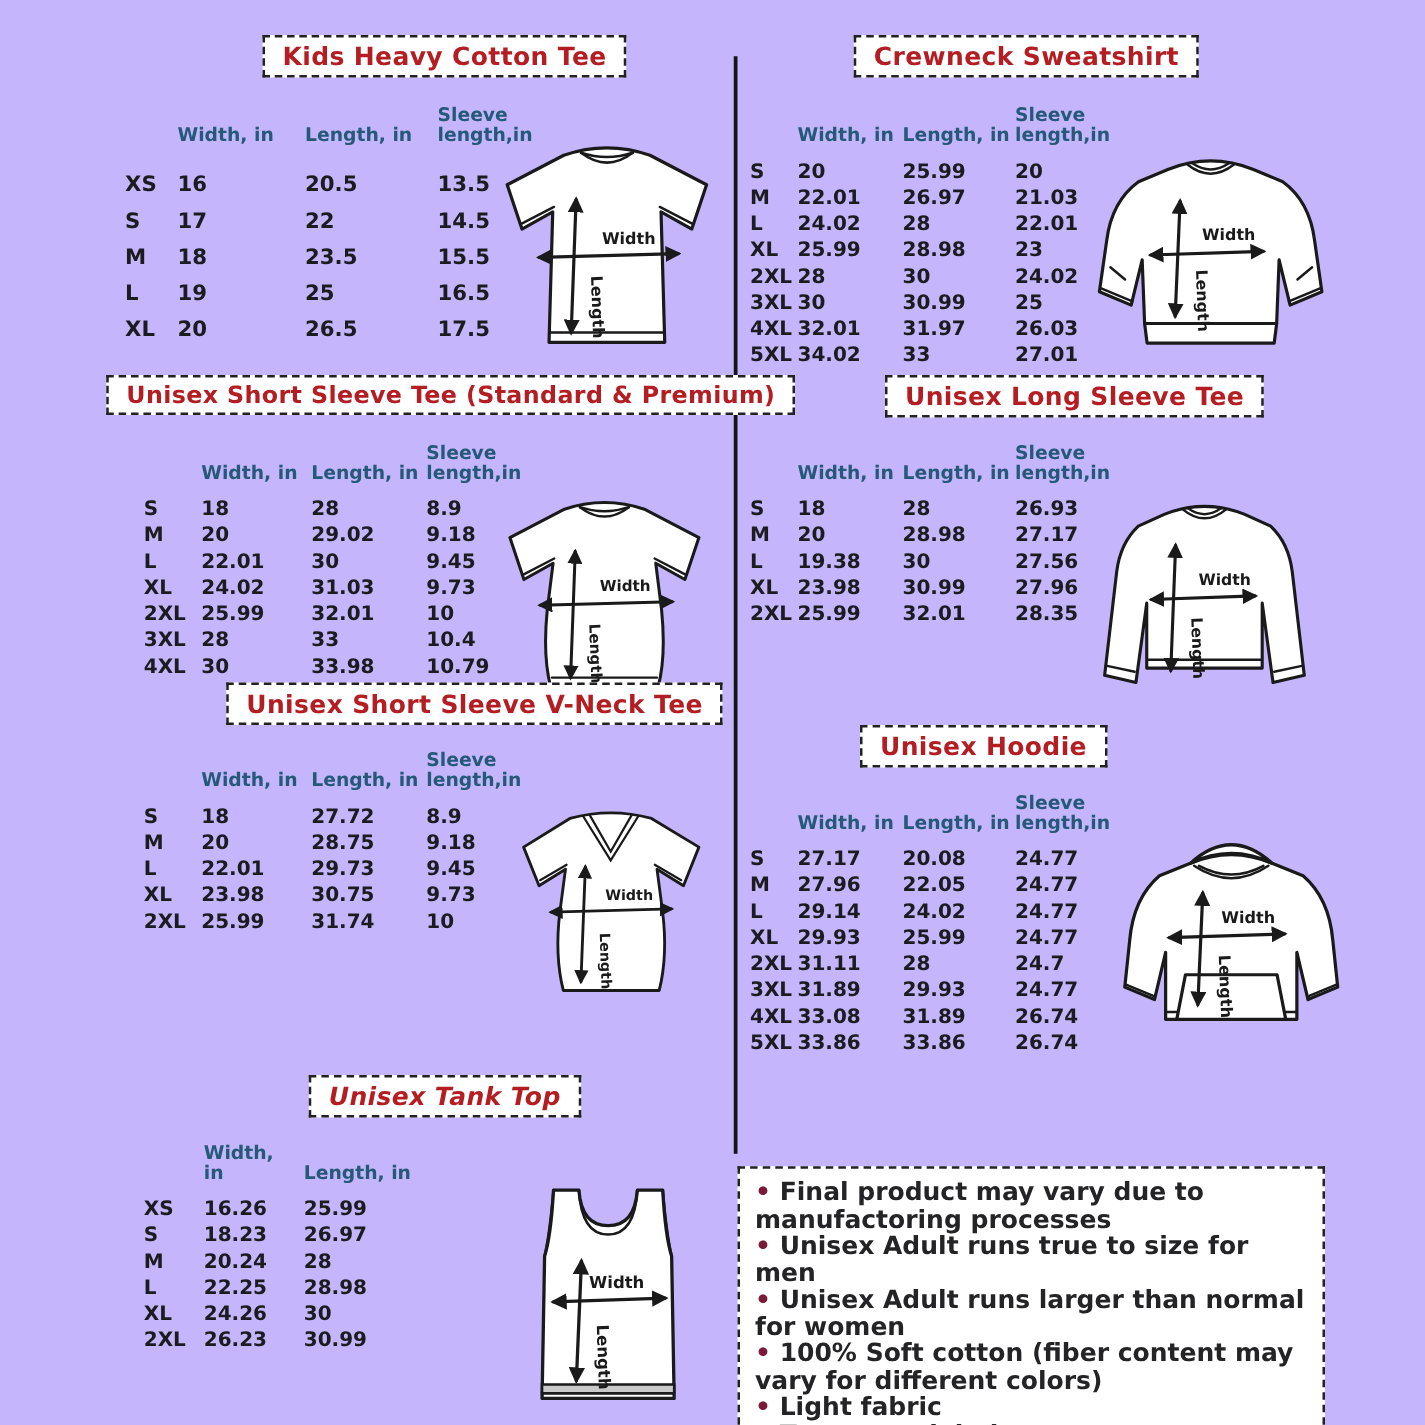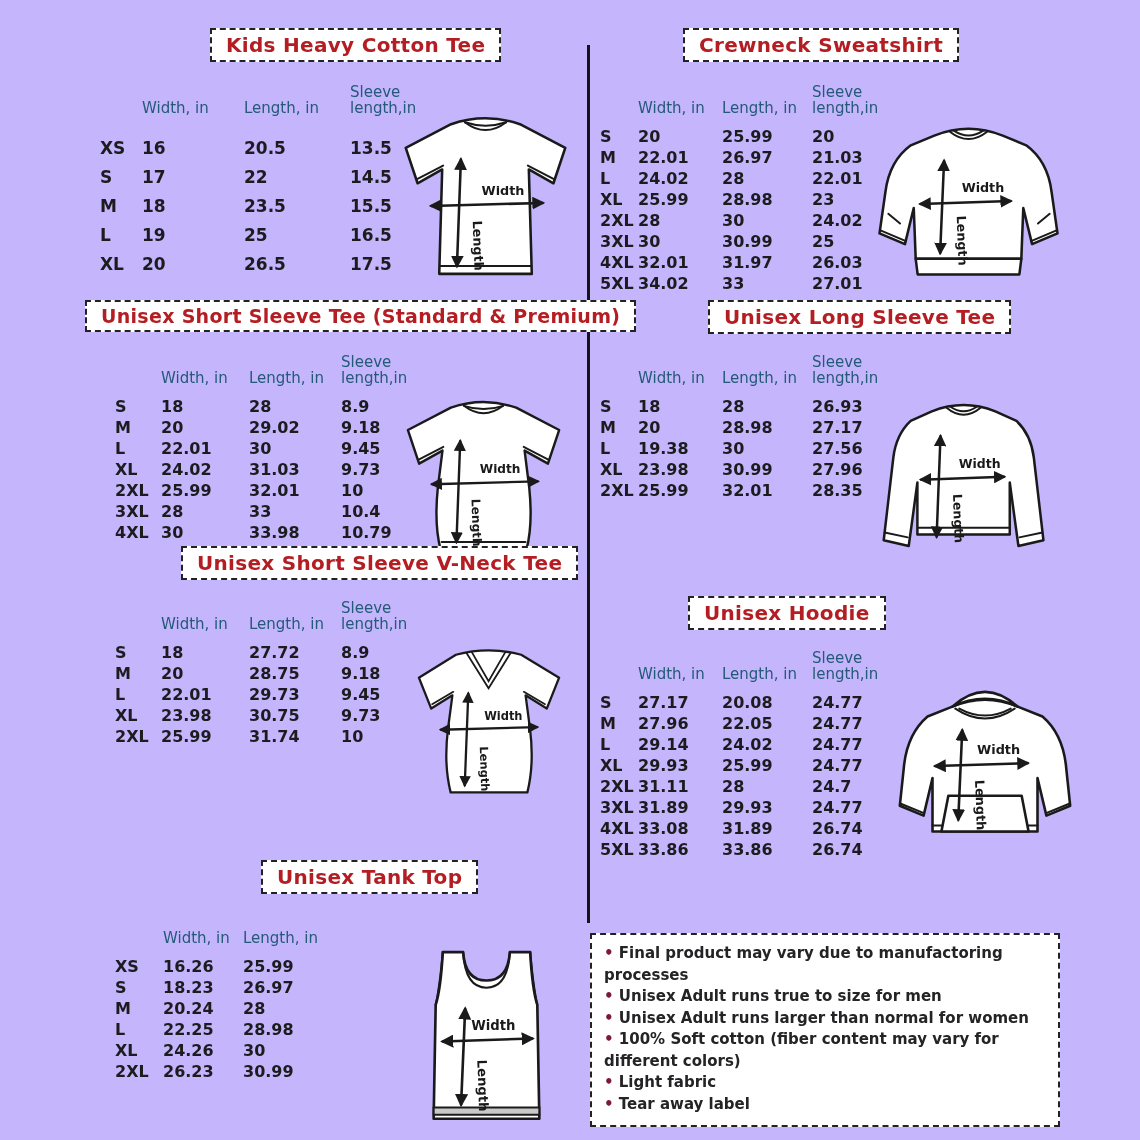--- a/index.html
+++ b/index.html
@@ -9,21 +9,21 @@
   }
   .divider{position:absolute;left:587px;top:45px;width:3px;height:878px;background:#151515;}
   .sec{position:absolute;}
   .tbox{position:absolute;top:0;border:2px dashed #222;padding:3px 14px;background:#fff;white-space:nowrap;}
   .tbox .t{font-weight:700;font-size:20px;color:var(--red);letter-spacing:.3px;}
   .s2 .tbox .t{font-size:19px;}
   .table{position:absolute;}
   .trow{display:grid;grid-template-columns:var(--cols);align-items:end;height:var(--rh,21px);}
   .trow.head{height:auto;min-height:38px;margin-bottom:9px;}
   .trow .c{text-align:left;padding-right:4px;}
-  .head .c{color:var(--blue);font-weight:400;font-size:15px;line-height:16px;}
+  .head .c{color:var(--blue);font-weight:700;font-size:15px;line-height:16px;}
   .c.size,.c.v{font-weight:700;font-size:16px;line-height:19px;}
   .s0 .c.size,.s0 .c.v{font-size:17px;}
   .art{position:absolute;}
   .art svg{display:block;width:100%;height:100%;}
   .art text{font-weight:700;font-size:13px;fill:#1a1a1a;}
   .g{fill:#ffffff;stroke:#1a1a1a;stroke-width:2.6;stroke-linejoin:round;stroke-linecap:round;}
   .ln{fill:none;stroke:#1a1a1a;stroke-width:2;stroke-linecap:round;}
   .ar{fill:none;stroke:#1a1a1a;stroke-width:2.6;stroke-linecap:round;}
   
   .s0{left:90px;top:28px;width:495px;height:268px;}
@@ -40,32 +40,32 @@
   .s2 .table{left:30px;top:48px;--cols:46px 88px 92px 70px;}
   .s2 .art{left:308px;top:92px;width:182px;height:175px;}
   .s3{left:595px;top:300px;width:490px;height:272px;}
   .s3 .tbox{left:113px;}
   .s3 .table{left:5px;top:48px;--cols:38px 84px 90px 70px;}
   .s3 .art{left:258px;top:94px;width:225px;height:178px;}
   .s4{left:85px;top:546px;width:500px;height:272px;}
   .s4 .tbox{left:96px;}
   .s4 .table{left:30px;top:48px;--cols:46px 88px 92px 70px;}
   .s4 .art{left:318px;top:88px;width:172px;height:180px;}
-  .s5{left:595px;top:580px;width:490px;height:278px;margin-top:16px;}
+  .s5{left:595px;top:580px;width:490px;height:278px;}
   .s5 .tbox{left:93px;}
   .s5 .table{left:5px;top:48px;--cols:38px 84px 90px 70px;}
   .s5 .art{left:286px;top:84px;width:208px;height:190px;}
   .s6{left:85px;top:860px;width:500px;height:278px;}
-  .s6 .tbox{left:176px;}
+  .s6 .tbox{left:162px;font-style:italic;}
   .s6 .table{left:30px;top:48px;--cols:48px 80px 96px;}
   .s6 .art{left:332px;top:86px;width:140px;height:188px;}
   
   .notes{position:absolute;left:590px;top:933px;width:470px;border:2px dashed #222;padding:8px 10px 10px 12px;background:#fff;box-sizing:border-box;}
   .notes ul{margin:0;padding:0;list-style:none;}
-  .notes li{font-size:15px;font-weight:700;line-height:21.5px;color:#242426;}
+  .notes li{font-size:20px;font-weight:700;line-height:21.5px;color:#242426;}
   .notes li::before{content:"\2022\00a0";color:var(--maroon);}
 </style>
 </head>
 <body>
 
 <div class="canvas">
   <div class="divider"></div>
 
   <section class="sec s0">
     <div class="tbox">

